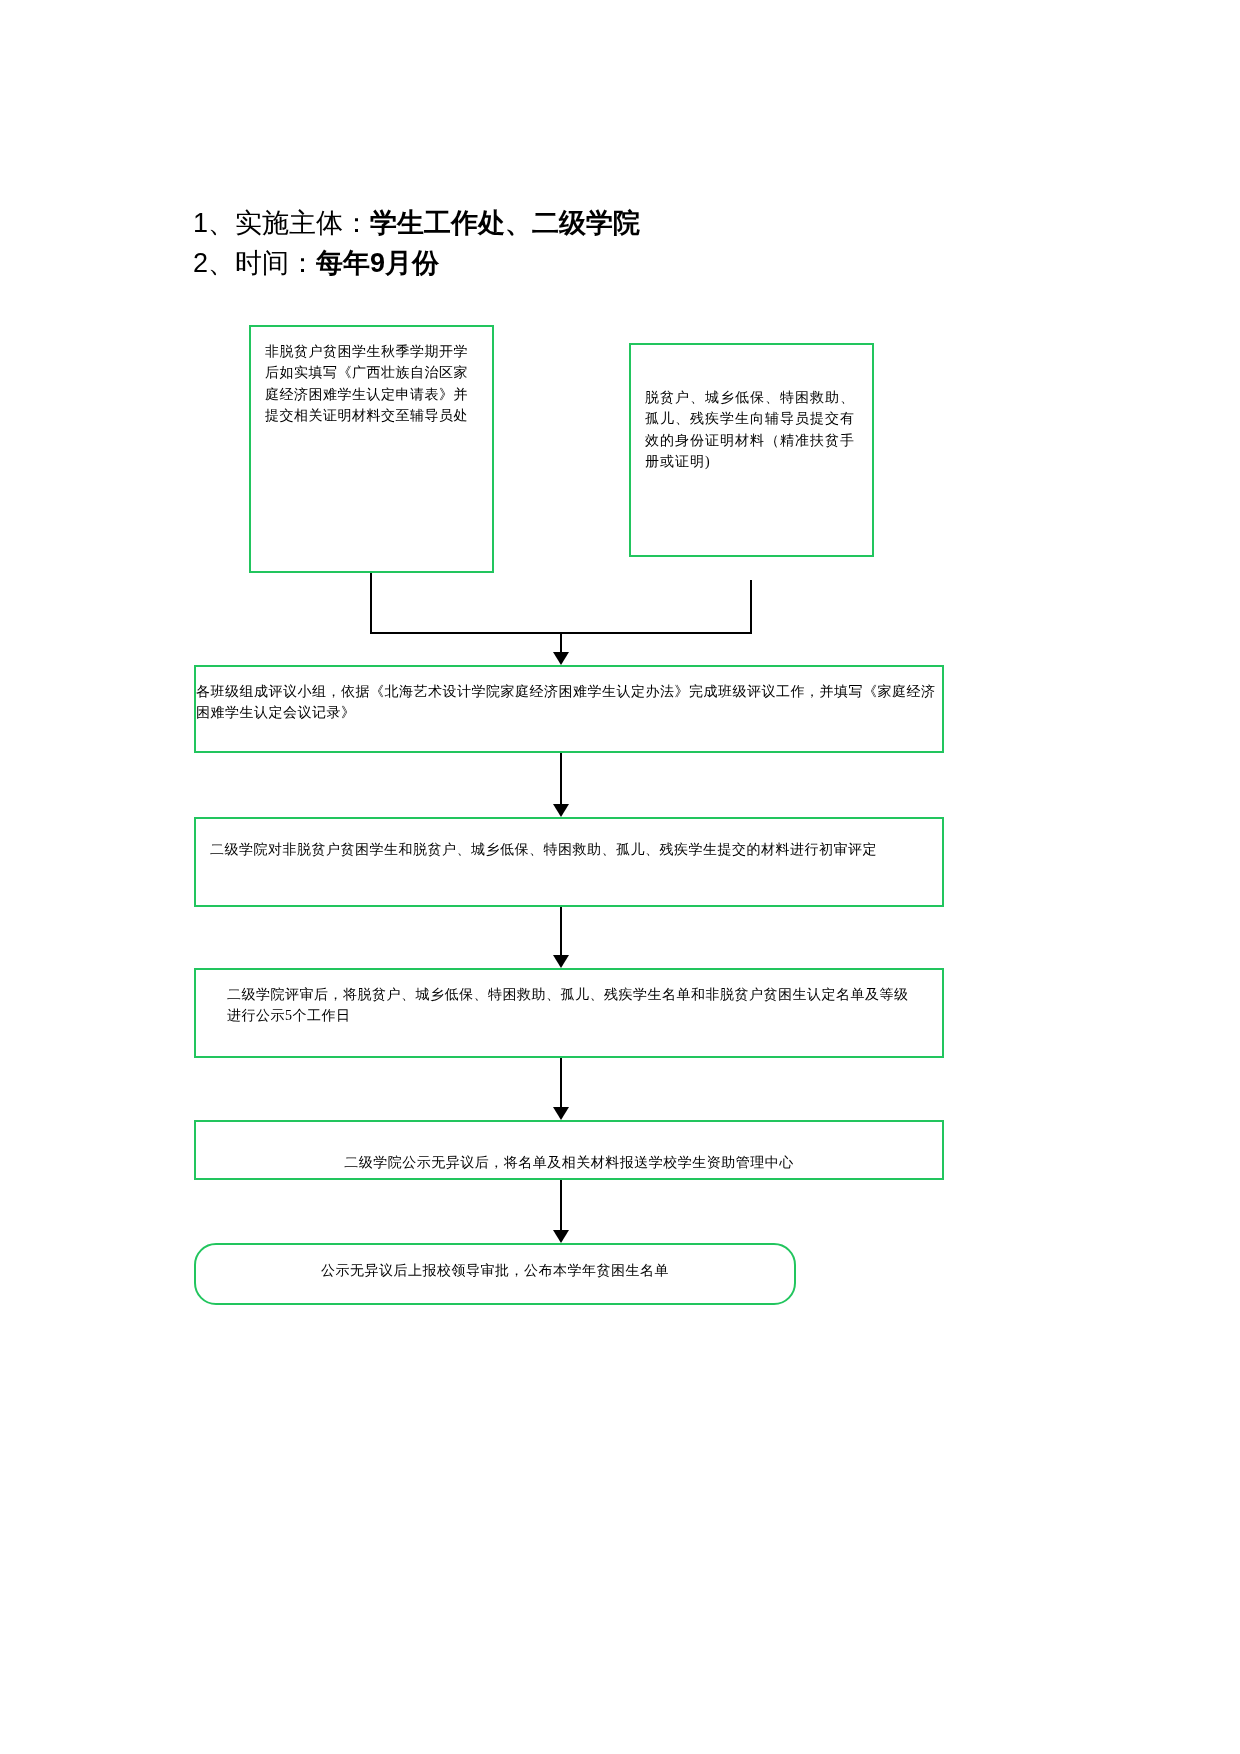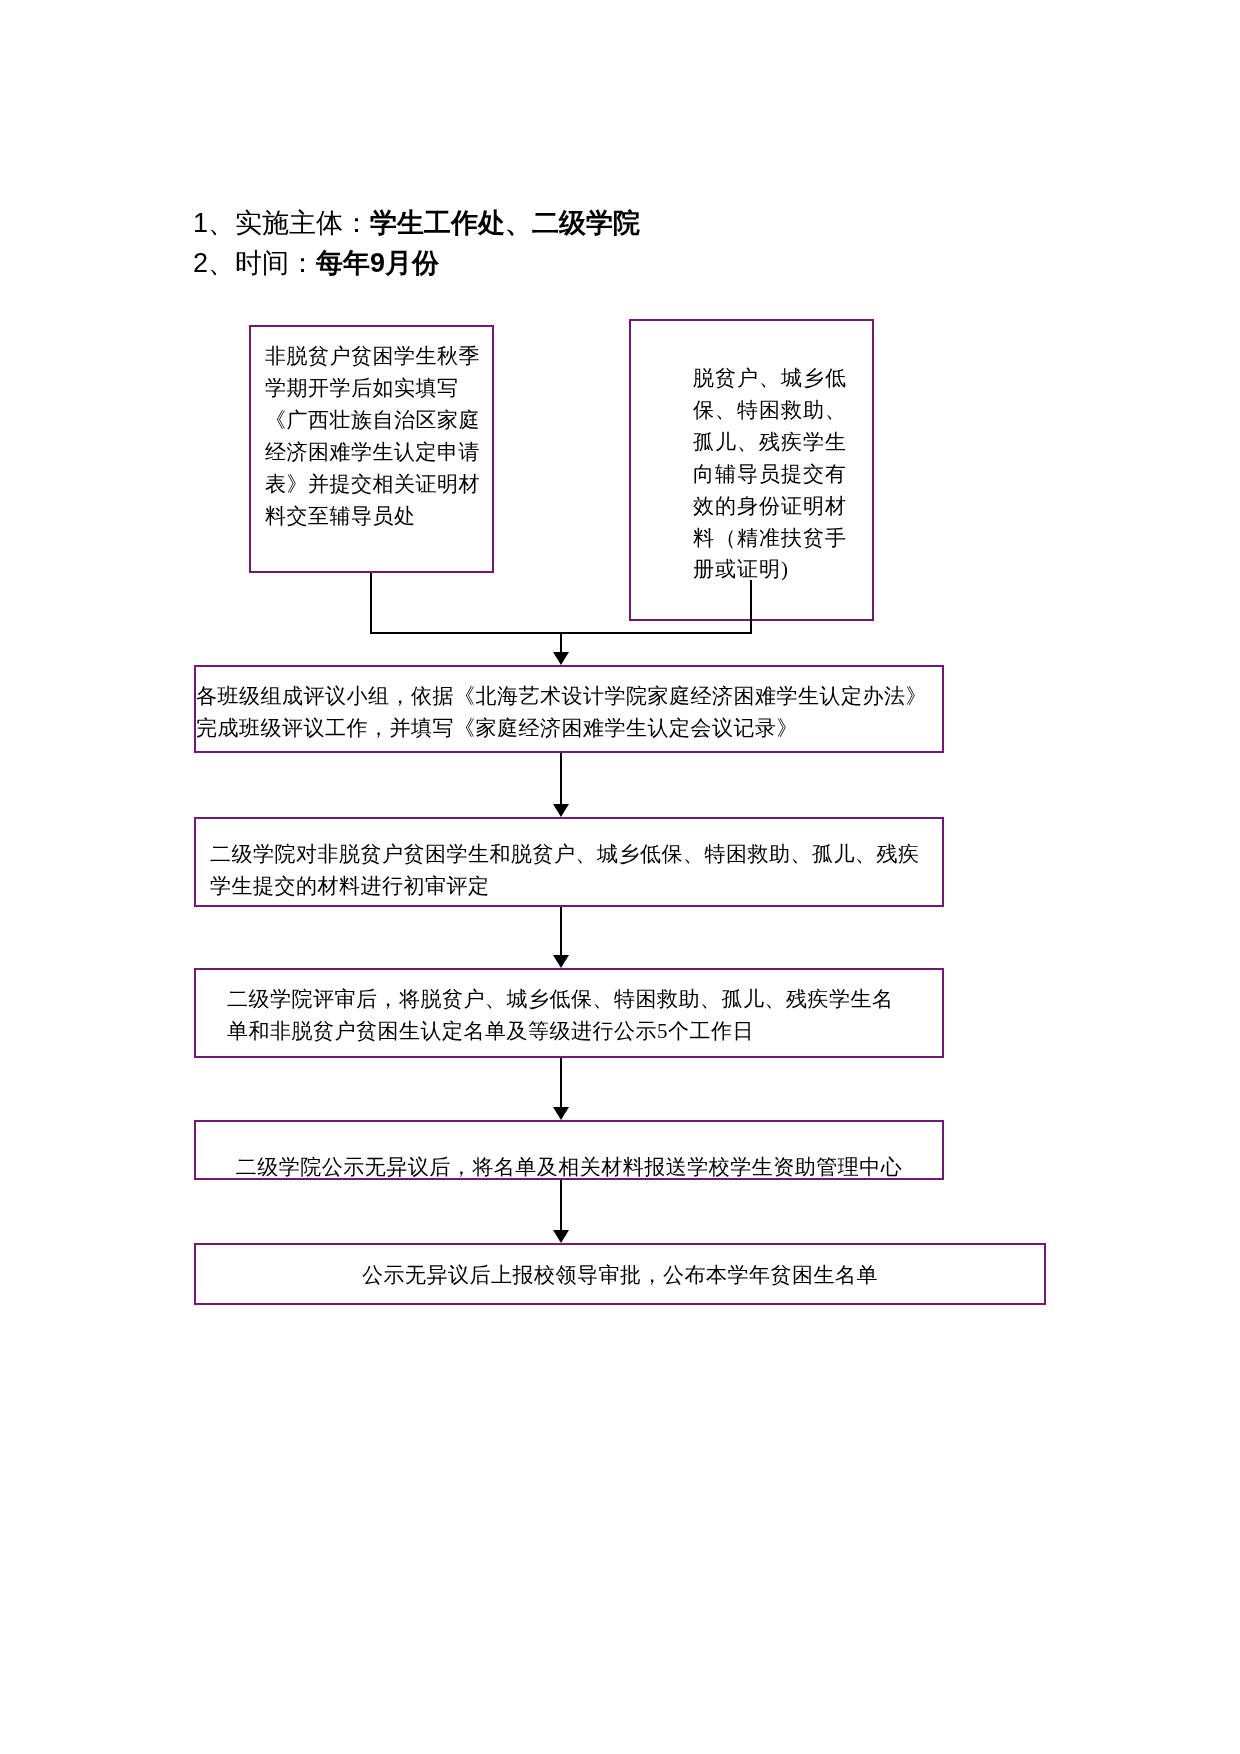--- a/index.html
+++ b/index.html
@@ -37,46 +37,45 @@
     font-family: "Liberation Sans", "DejaVu Sans", sans-serif;
     font-size: 27px;
     white-space: nowrap;
   }
   .meta-1 { top: 205px; }
   .meta-2 { top: 245px; }
   .meta b { font-weight: bold; }
 
   .box {
     position: absolute;
-    border: 2px solid #701a75;
+    border: 2px solid #22c55e;
     background: #ffffff;
     box-sizing: border-box;
-    font-size: 21px;
+    font-size: 14px;
     line-height: 1.52;
     letter-spacing: 0.5px;
   }
   .box .inner {
     padding: 10px 12px;
   }
 
   
   #box-nonpoverty {
     left: 249px;
     top: 325px;
     width: 245px;
     height: 248px;
   }
   #box-nonpoverty .inner { padding: 14px 12px 10px 14px; }
 
   #box-poverty {
     left: 629px;
-    top: 319px;
+    top: 343px;
     width: 245px;
-    height: 302px;
-    padding-left: 48px;
+    height: 214px;
   }
   #box-poverty .inner { padding: 42px 10px 10px 14px; letter-spacing: 1px;}
 
   
   #box-class-review {
     left: 194px;
     top: 665px;
     width: 750px;
     height: 88px;
   }
@@ -102,22 +101,23 @@
     left: 194px;
     top: 1120px;
     width: 750px;
     height: 60px;
   }
   #box-report-center .inner { padding: 30px 14px; text-align: center; }
 
   #box-final-approval {
     left: 194px;
     top: 1243px;
-    width: 852px;
+    width: 602px;
     height: 62px;
+    border-radius: 22px;
   }
   #box-final-approval .inner { padding: 15px 14px; text-align: center; }
 
   
   .line-v {
     position: absolute;
     width: 2px;
     background: #000000;
   }
   .line-h {

